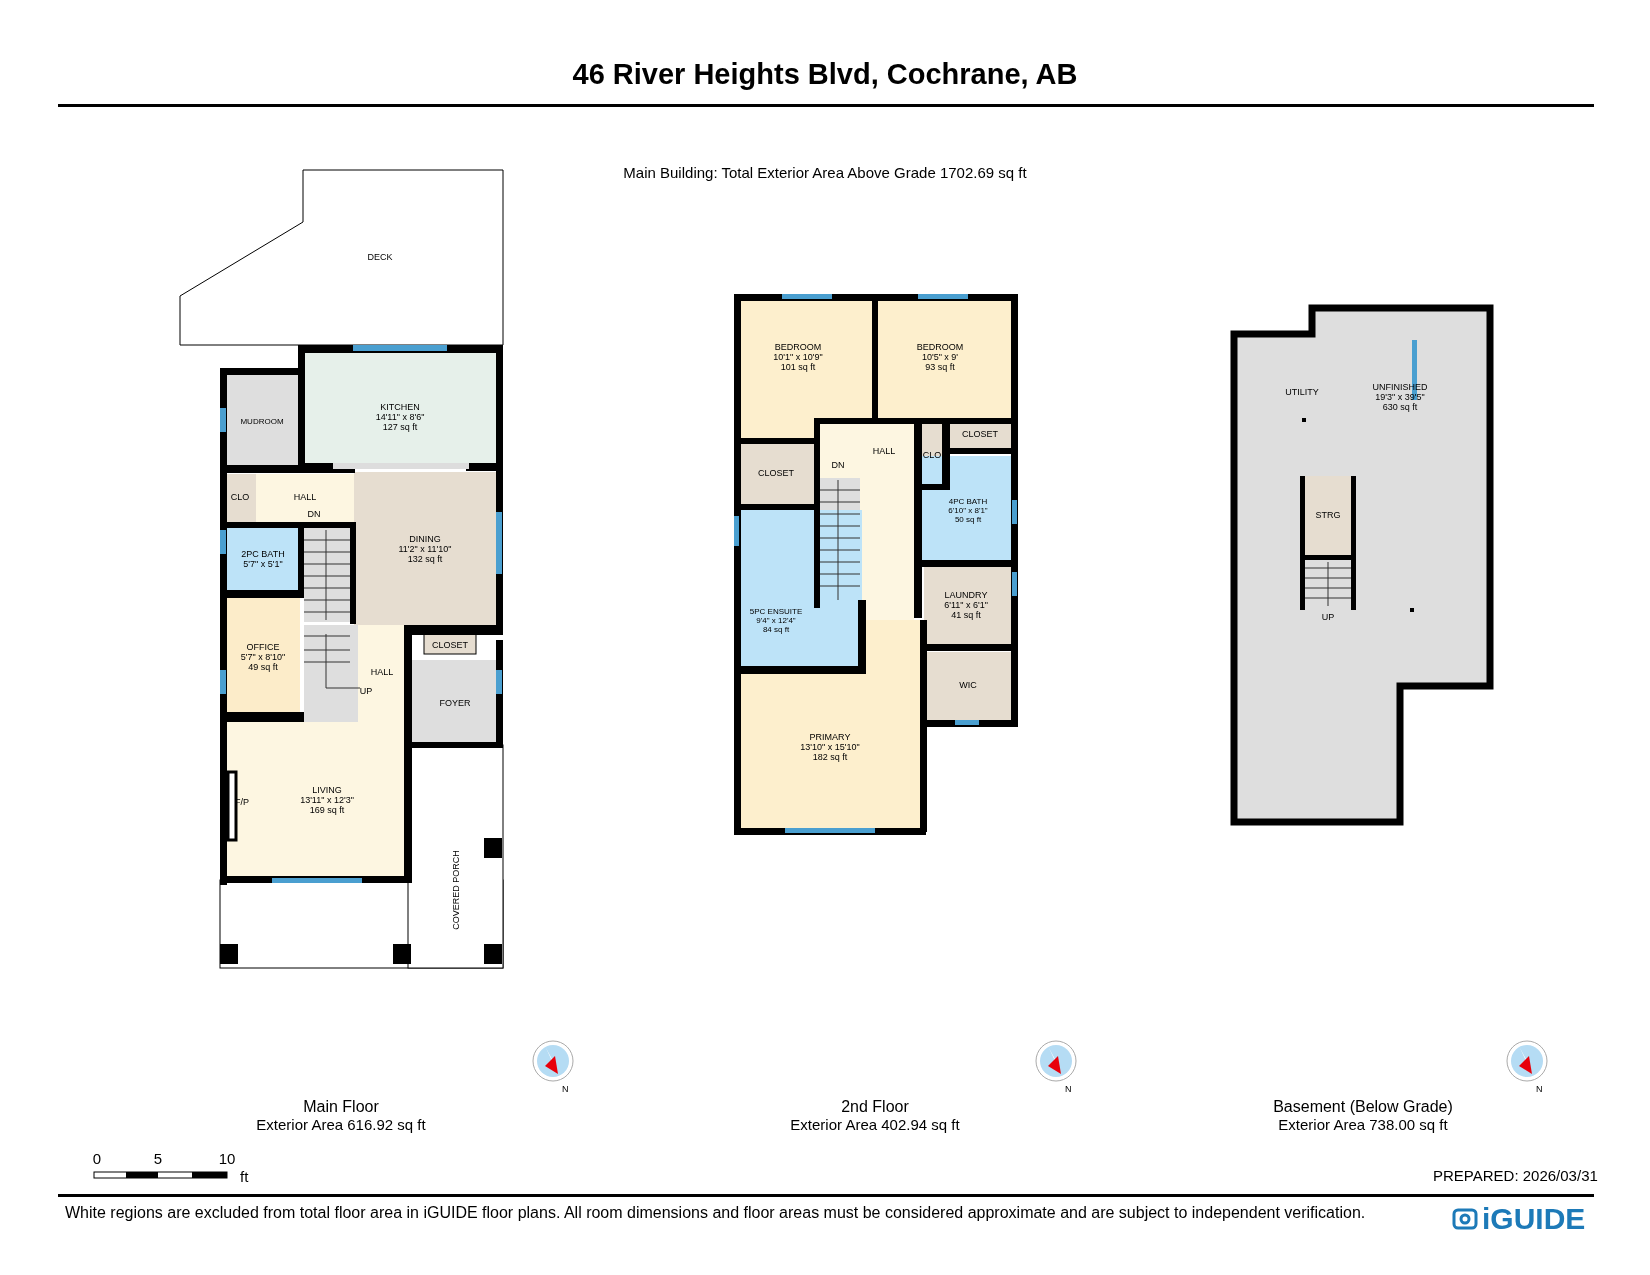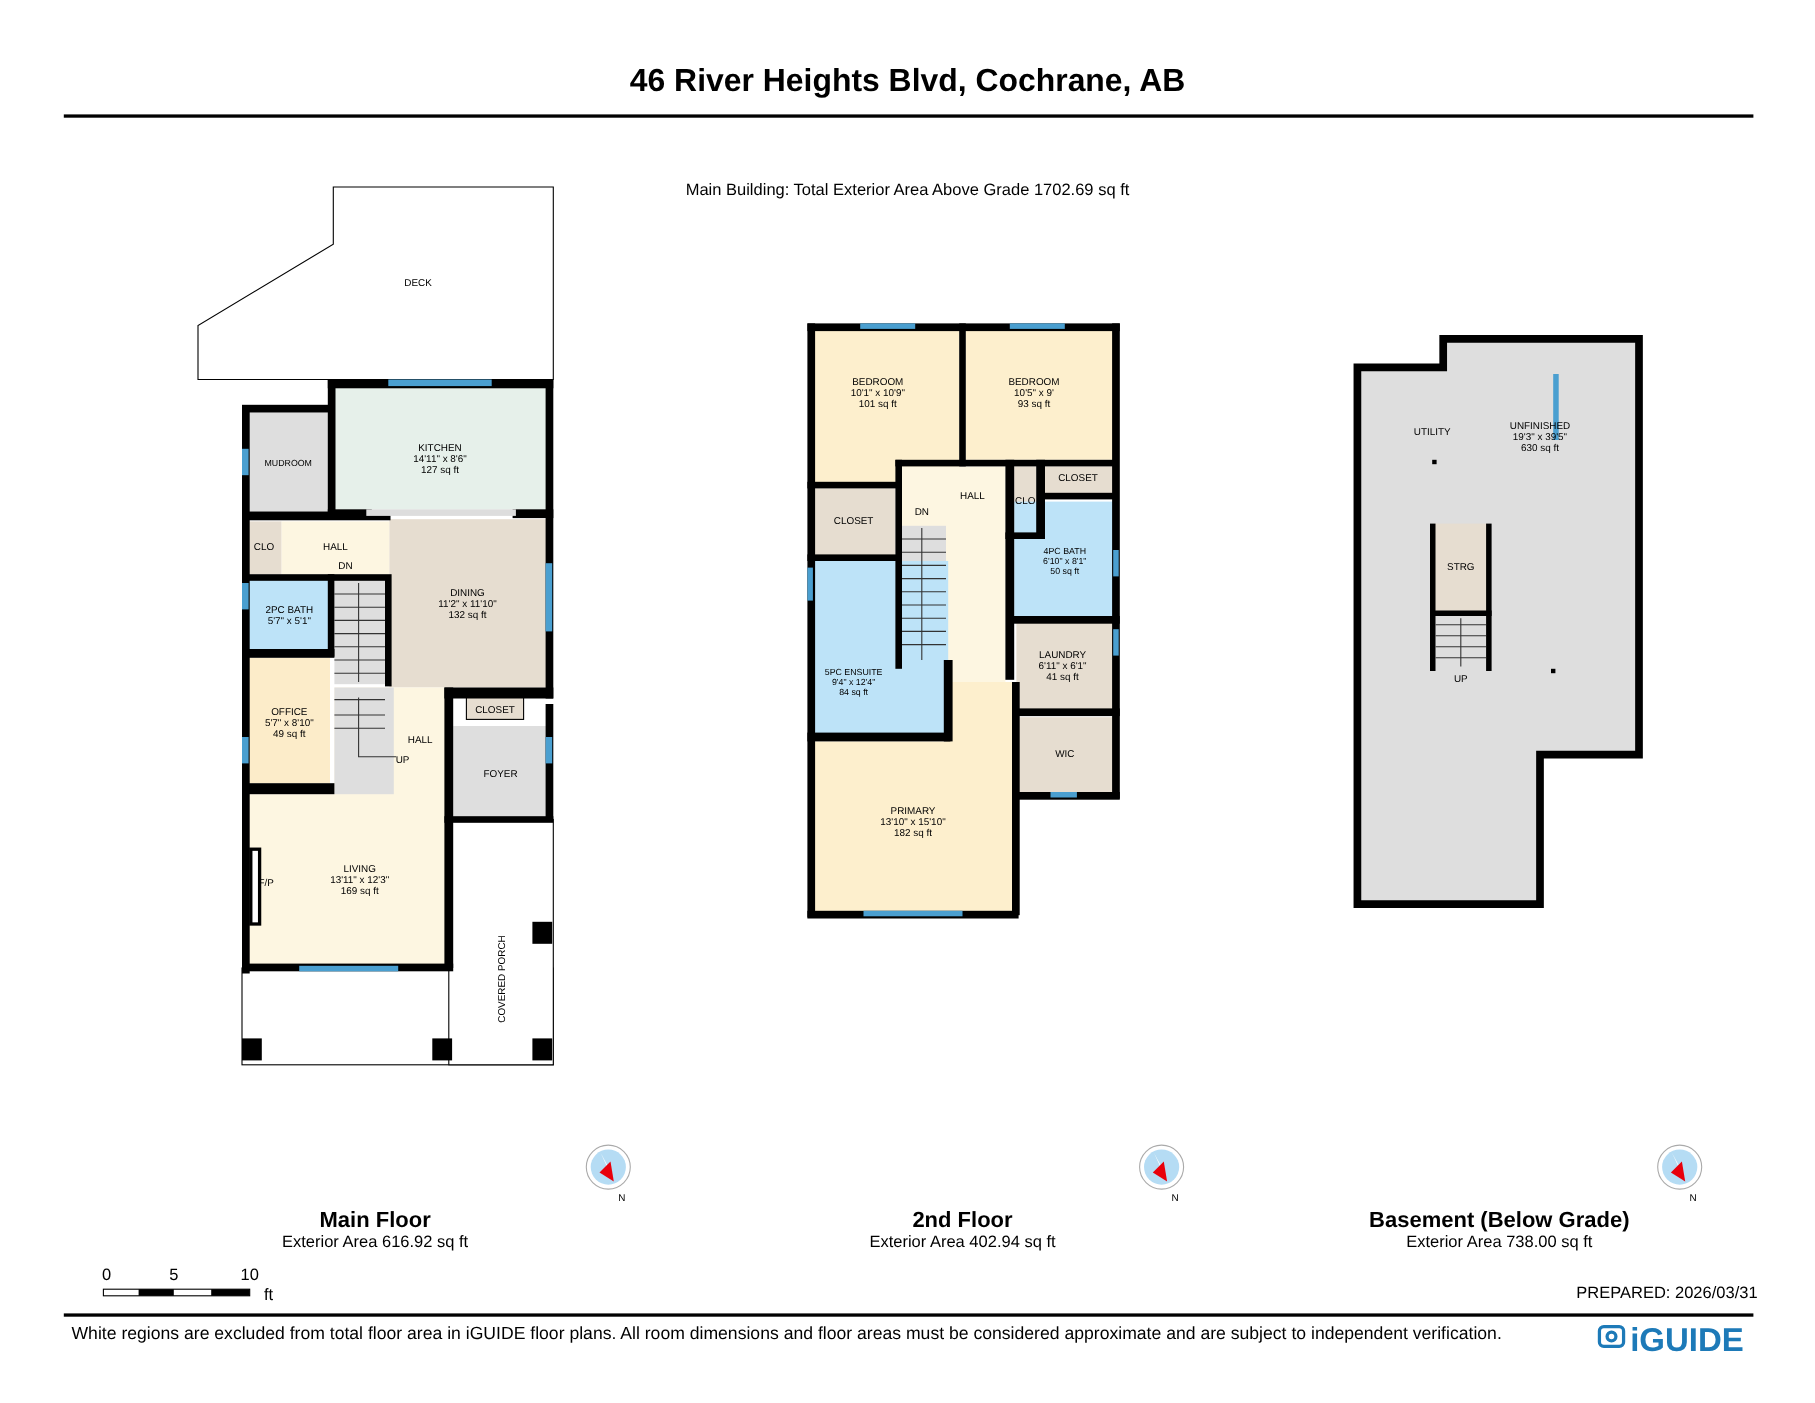--- a/index.html
+++ b/index.html
@@ -5,24 +5,24 @@
   html,body{margin:0;padding:0;background:#fff;}
   body{width:1650px;height:1275px;position:relative;overflow:hidden;font-family:"Liberation Sans",sans-serif;color:#000;}
   .abs{position:absolute;}
   .title{left:0;width:1650px;top:58px;text-align:center;font-size:29px;font-weight:bold;}
   .rule-top{left:58px;width:1536px;top:104px;height:3px;background:#000;}
   .subtitle{left:0;width:1650px;top:116px;text-align:center;font-size:15px;margin-top:48px;}
   .rule-bot{left:58px;width:1536px;top:1194px;height:3px;background:#000;}
   .disclaimer{left:65px;top:1204px;font-size:16px;}
   .prepared{left:1395px;top:1167px;font-size:15px;margin-left:38px;}
   .floorlabel{text-align:center;width:300px;}
-  .floorlabel .fn{font-weight:bold;font-size:20px;}
+  .floorlabel .fn{font-weight:normal;font-size:16px;}
   .floorlabel .fa{font-size:15px;}
   svg text{font-family:"Liberation Sans",sans-serif;}
-  .logo{left:1452px;top:1202px;display:flex;gap:4px;color:#1d7ab8;font-size:30px;font-weight:bold;}
+  .logo{left:1452px;top:1202px;display:flex;align-items:center;gap:4px;color:#1d7ab8;font-size:30px;font-weight:bold;}
 </style>
 </head>
 <body>
 
 <div class="abs title">46 River Heights Blvd, Cochrane, AB</div>
 <div class="abs rule-top"></div>
 <div class="abs subtitle">Main Building: Total Exterior Area Above Grade 1702.69 sq ft</div>
 
 <svg class="abs" style="left:0;top:0" width="1650" height="1275">
   <g font-size="9" text-anchor="middle">

